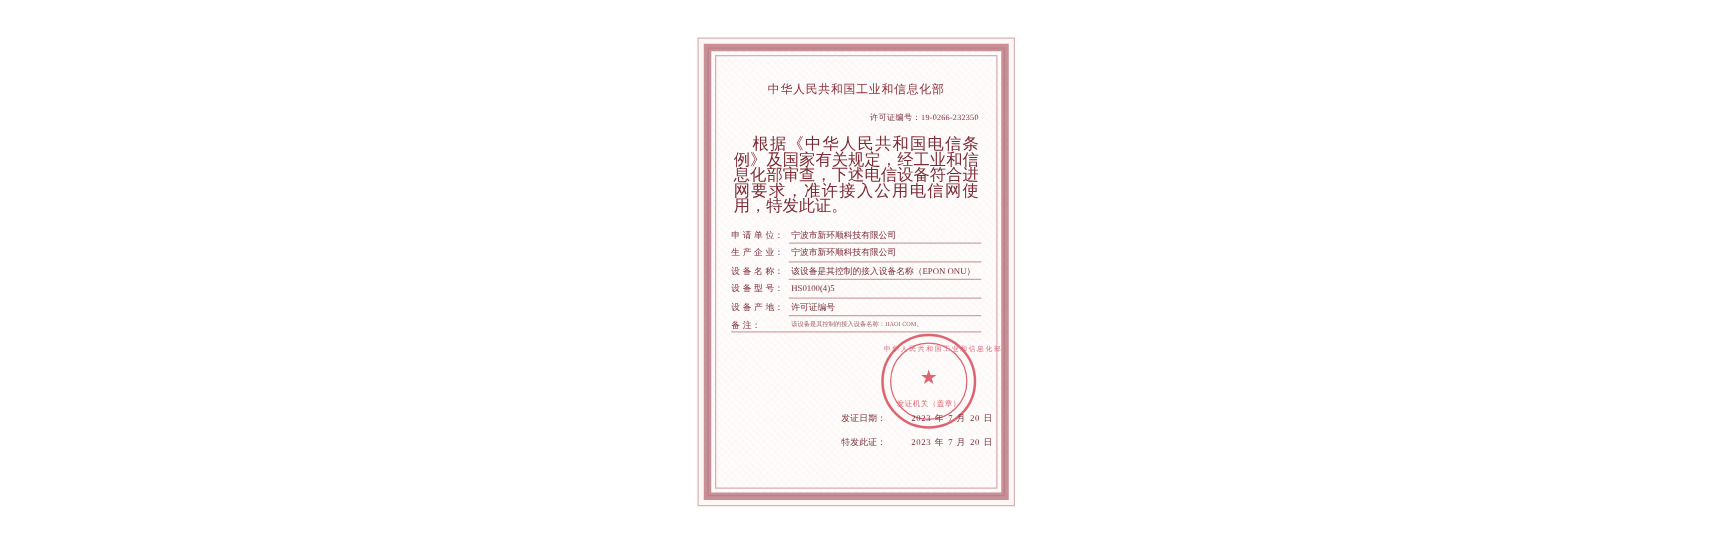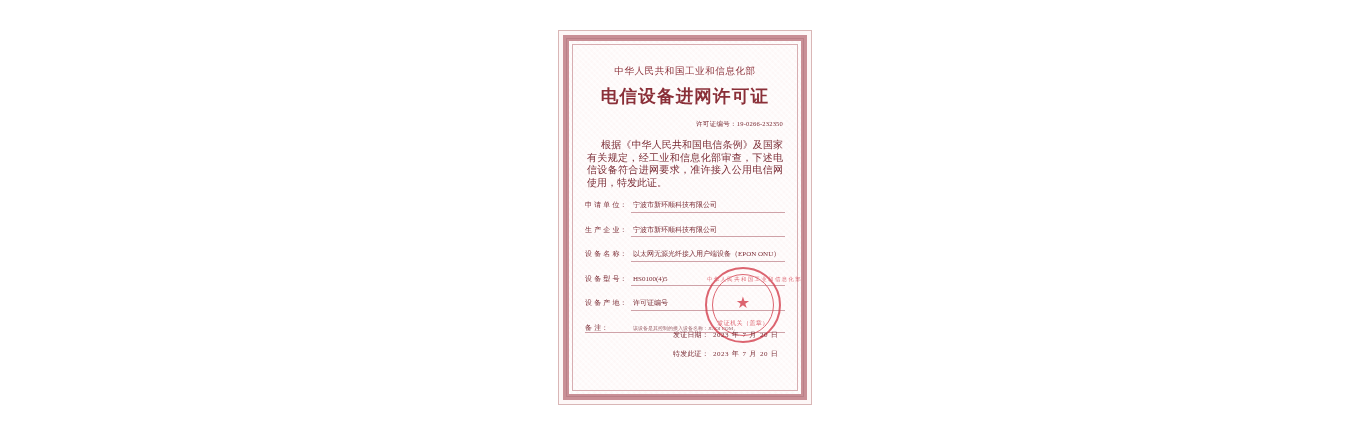--- a/index.html
+++ b/index.html
@@ -97,39 +97,39 @@
     color: #7a2b34;
     white-space: nowrap;
   }
   .license-row .lic-label { letter-spacing: 0.3px; }
   .license-row .lic-value { letter-spacing: 0.2px; }
 
   
   .para {
     margin-top: 10px;
     padding: 0 10px 0 10px;
-    font-size: 10px;
+    font-size: 13px;
     line-height: 12.5px;
     color: #7a2b34;
     text-align: justify;
   }
   .para .indent { display: inline-block; width: 14px; }
 
   
   .fields {
     margin-top: 12px;
     padding: 0 8px 0 8px;
   }
   .field-row {
     display: flex;
     align-items: flex-start;
     font-size: 7px;
     line-height: 9px;
     color: #7a2b34;
-    margin-bottom: 13px;
+    margin-bottom: 3px;
   }
   .field-label {
     width: 46px;
     flex: 0 0 46px;
     letter-spacing: 0.2px;
     white-space: nowrap;
   }
   .field-value {
     flex: 1 1 auto;
     border-bottom: 0.6px solid #cfa2a8;
@@ -217,39 +217,38 @@
     align-items: baseline;
     margin-bottom: 9px;
     white-space: nowrap;
   }
   .date-label {
     flex: 0 0 auto;
     letter-spacing: 0.2px;
     text-align: center;
   }
   .date-val {
-    margin-left: 4px;
+    margin-left: 20px;
     letter-spacing: 1px;
     text-align: right;
   }
   .date-val .num { letter-spacing: 0.5px; }
 </style>
 </head>
 <body>
 
 <div class="stage">
 
   <div class="certificate">
     <div class="cert-border"></div>
     <div class="cert-inner-line"></div>
 
     <div class="cert-body">
 
       <div class="ministry">中华人民共和国工业和信息化部</div>
-      <div class="cert-title">电信设备进网许可证</div>
 
       <div class="license-row">
         <span class="lic-label">许可证编号：</span><span class="lic-value">19-0266-232350</span>
       </div>
 
       <div class="para">
         <span class="indent"></span><span>根据《中华人民共和国电信条例》及国家有关规定，经工业和信息化部审查，下述电信设备符合进网要求，准许接入公用电信网使用，特发此证。</span>
       </div>
 
       <div class="fields">
@@ -259,21 +258,21 @@
           <div class="field-value">宁波市新环顺科技有限公司</div>
         </div>
 
         <div class="field-row">
           <div class="field-label">生 产 企 业：</div>
           <div class="field-value">宁波市新环顺科技有限公司</div>
         </div>
 
         <div class="field-row">
           <div class="field-label">设 备 名 称：</div>
-          <div class="field-value">以太网无源光纤接入用户端设备（EPON ONU）</div>
+          <div class="field-value">该设备是其控制的接入设备名称（EPON ONU）</div>
         </div>
 
         <div class="field-row">
           <div class="field-label">设 备 型 号：</div>
           <div class="field-value">HS0100(4)5</div>
         </div>
 
         <div class="field-row">
           <div class="field-label">设 备 产 地：</div>
           <div class="field-value">许可证编号</div>

